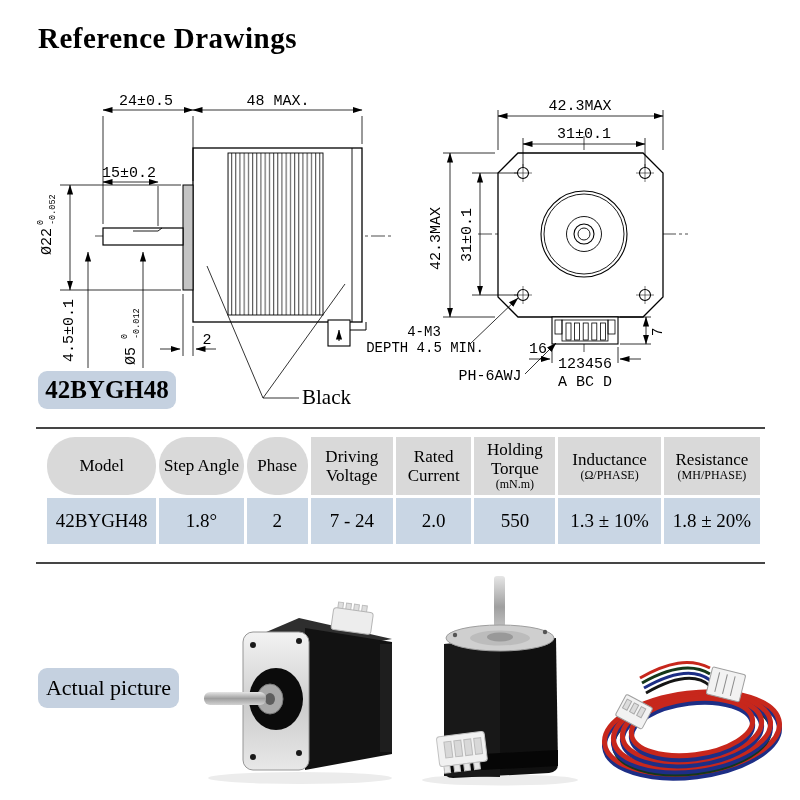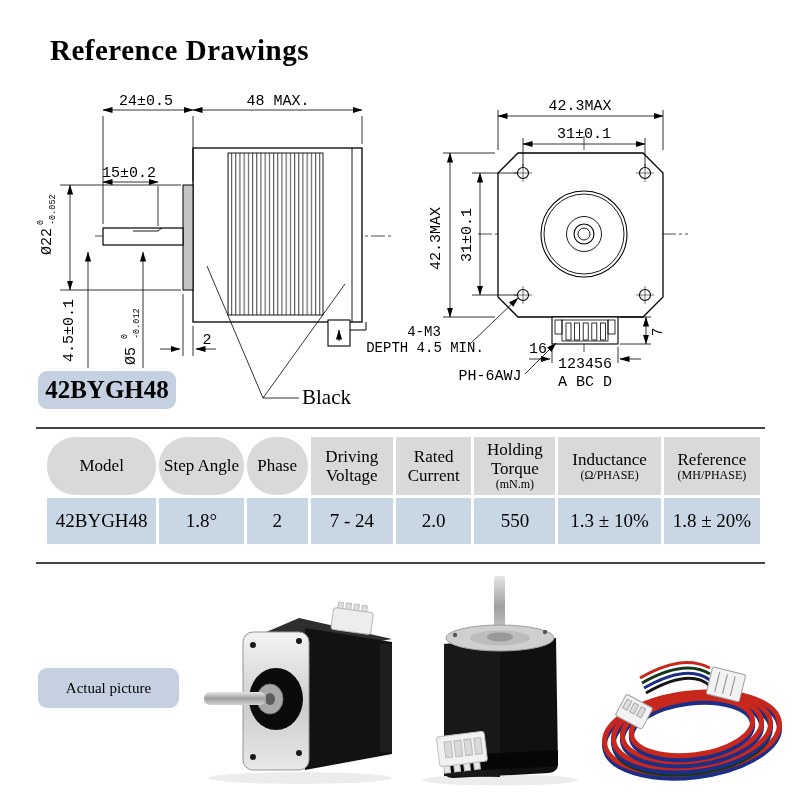--- a/index.html
+++ b/index.html
@@ -1,31 +1,31 @@
 <!DOCTYPE html>
 <html><head>
 <meta charset="utf-8">
 <style>
   html,body{margin:0;padding:0;}
   body{
     width:800px;height:800px;position:relative;background:#ffffff;
     font-family:"Liberation Serif", serif;color:#000;overflow:hidden;
   }
   #page-title{
-    position:absolute;left:38px;top:22px;margin:12px;
+    position:absolute;left:38px;top:22px;margin:0;
     font-size:29px;font-weight:600;letter-spacing:.5px;
   }
   #drawings{position:absolute;left:0;top:85px;}
   #photos{position:absolute;left:200px;top:568px;}
   .badge{
     position:absolute;background:#c5d1e0;border-radius:9px;
     display:flex;align-items:center;justify-content:center;color:#000;
   }
   #model-badge{left:38px;top:371px;width:138px;height:38px;font-size:25px;font-weight:bold;}
-  #actual-badge{left:38px;top:668px;width:141px;height:40px;font-size:15px;}
+  #actual-badge{left:38px;top:668px;width:141px;height:40px;font-size:22px;}
   .rule{position:absolute;left:36px;width:729px;height:0;border-top:2px solid #454545;}
   #rule-top{top:427px;} #rule-bottom{top:562px;}
   #spec-table{
     position:absolute;left:44px;top:434px;width:719px;
     border-collapse:separate;border-spacing:3px;table-layout:fixed;
   }
   #spec-table th{
     background:#d9d9d9;font-weight:normal;font-size:17px;line-height:1.12;
     text-align:center;vertical-align:middle;height:52px;padding:3px 1px;
   }
@@ -217,21 +217,21 @@
         </th>
       <th>
           <div>Holding Torque</div>
           <div class="sub">(mN.m)</div>
         </th>
       <th>
           <div>Inductance</div>
           <div class="sub">(Ω/PHASE)</div>
         </th>
       <th>
-          <div>Reference</div>
+          <div>Resistance</div>
           <div class="sub">(MH/PHASE)</div>
         </th>
     </tr>
   </thead>
   <tbody>
     <tr>
       <td>42BYGH48</td>
       <td>1.8°</td>
       <td>2</td>
       <td>7 - 24</td>

